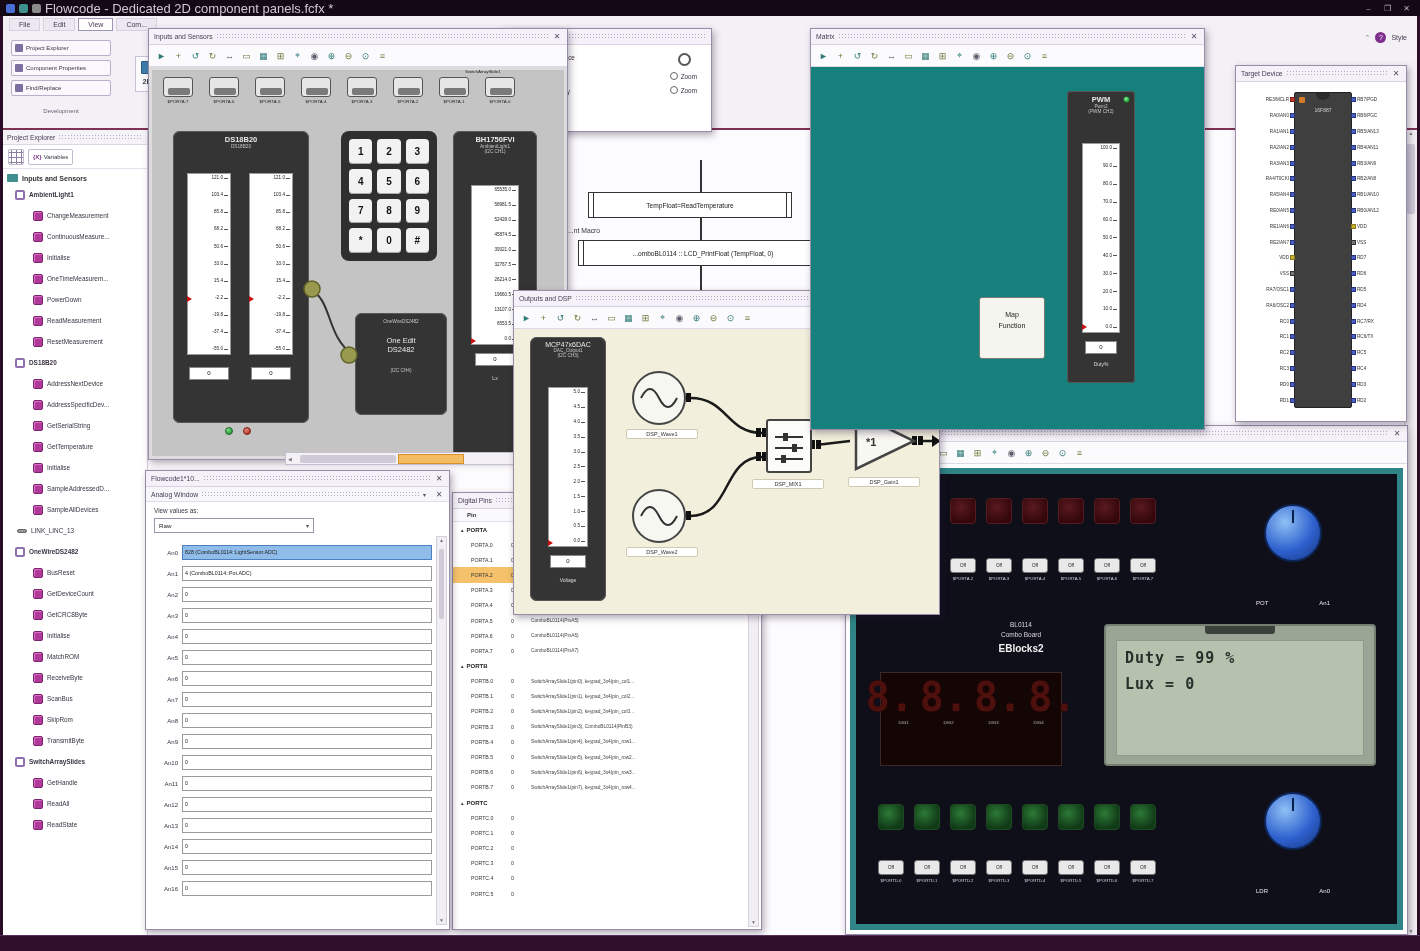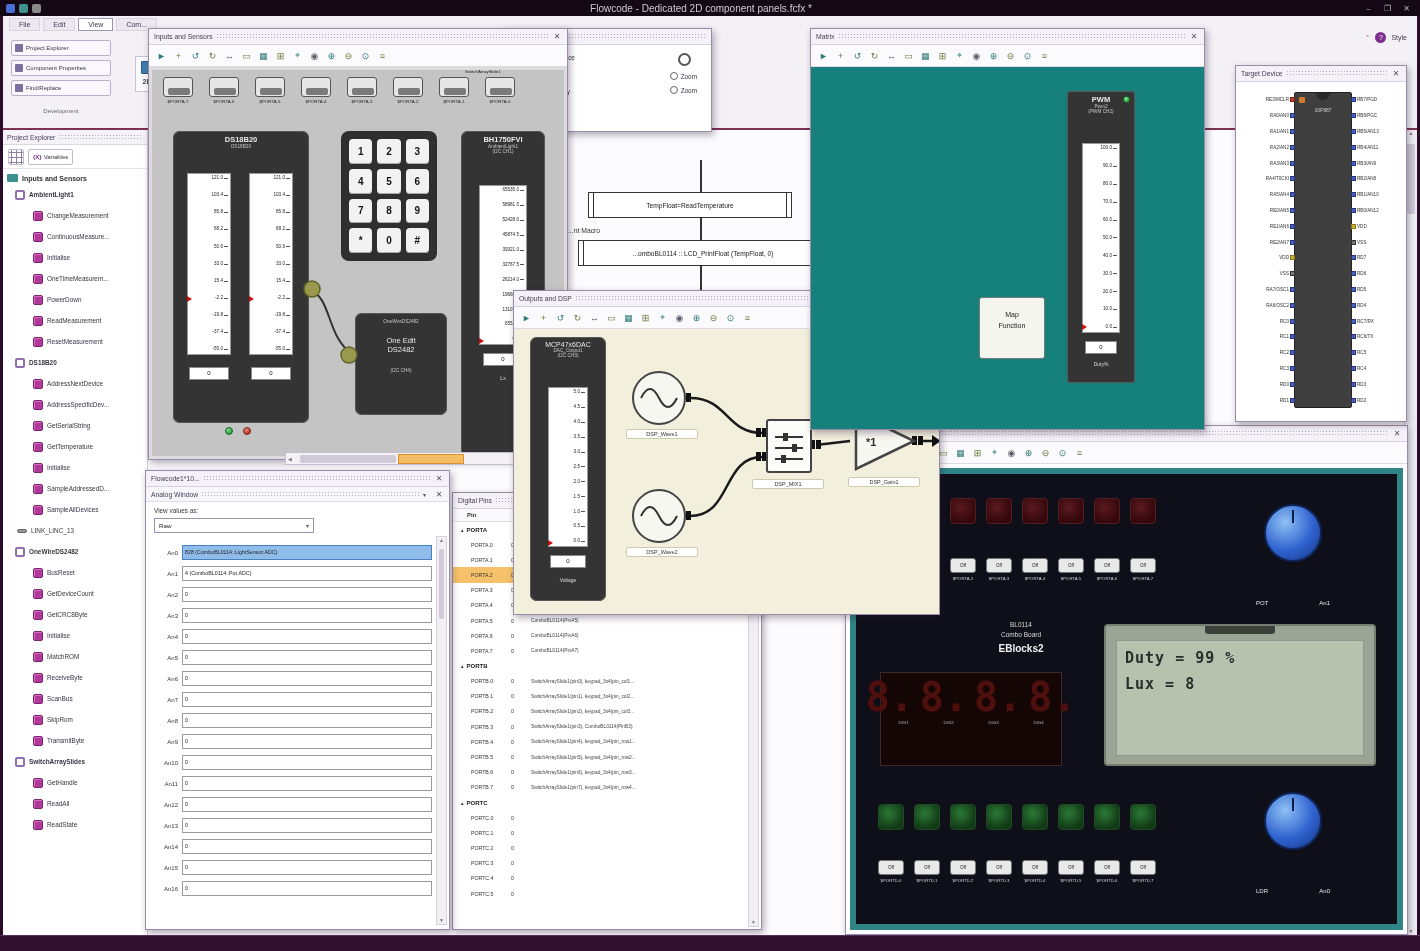--- a/index.html
+++ b/index.html
@@ -2,21 +2,21 @@
 <html><head>
 <meta charset="utf-8">
 <style>
 *{margin:0;padding:0;box-sizing:border-box}
 html,body{width:1420px;height:951px}
 body{position:relative;font-family:"Liberation Sans",sans-serif;background:#2a0c28;overflow:hidden;color:#222}
 
 .titlebar{position:absolute;left:0;top:0;width:100%;height:16px;background:#140814;display:flex;align-items:center;gap:4px;padding:0 6px;z-index:50}
 .qa{width:9px;height:9px;border-radius:2px;flex:none}
 .qa1{background:#4a6fd4}.qa2{background:#3f8f8f}.qa3{background:#8a8a8a}
-.tb-title{flex:1;text-align:center;font-size:10px;color:#cfc8d4}
+.tb-title{flex:1;font-size:13px;color:#cfc8d4}
 .win-btn{width:15px;text-align:center;font-size:8px;color:#b9b2c0}
 .statusbar{position:absolute;left:0;bottom:0;width:100%;height:16px;background:#2e0f2c;border-top:1px solid #54305a;z-index:50}
 
 .ribbon{position:absolute;left:3px;top:16px;width:1414px;height:114px;background:#f3f1f6;border-bottom:2px solid #7d3154}
 .tabs{display:flex;gap:3px;padding:2px 0 0 6px}
 .tab{font-size:7px;padding:2px 9px;color:#43394f;border:1px solid #d8d2e0;background:#ece8f1;cursor:default}
 .tab.selected{background:#fff;border-color:#a193b3}
 .rb-btns{position:absolute;left:8px;top:24px;display:flex;flex-direction:column;gap:4px}
 .rb-btn{width:100px;height:16px;border:1px solid #b9aecb;background:#faf8fc;border-radius:2px;font-size:6px;color:#3a3342;display:flex;align-items:center;gap:3px;padding:0 3px}
 .rb-ico{width:8px;height:8px;background:#7d6fa0;border-radius:1px;flex:none}
@@ -494,21 +494,21 @@
             <span>DIG1</span>
             <span>DIG2</span>
             <span>DIG3</span>
             <span>DIG4</span>
           </div>
       </div>
       <div class="lcd" style="left:248px;top:150px;width:272px;height:142px">
         <div class="lcd-tab"></div>
         <div class="lcd-screen">
             <div class="lcd-line">Duty = 99 %</div>
-            <div class="lcd-line">Lux = 8</div>
+            <div class="lcd-line">Lux = 0</div>
           </div>
       </div>
       <div class="led-row" style="left:22px;top:330px">
         <div class="led green"></div>
           <div class="led green"></div>
           <div class="led green"></div>
           <div class="led green"></div>
           <div class="led green"></div>
           <div class="led green"></div>
           <div class="led green"></div>
@@ -847,21 +847,21 @@
         <div class="key">#</div>
       </div>
 
     <div class="device" style="left:206px;top:246px;width:92px;height:102px">
       <div class="dev-t2" style="padding-top:6px">OneWireDS2482</div>
       <div style="font-size:7.5px;margin-top:12px">One Edit</div>
       <div style="font-size:7.5px">DS2482</div>
       <div class="dev-t2" style="margin-top:14px">(I2C CH4)</div>
     </div>
 
-    <div class="device" style="left:312px;top:64px;width:84px;height:358px">
+    <div class="device" style="left:304px;top:64px;width:84px;height:358px">
       <div class="dev-t1b">BH1750FVI</div>
       <div class="dev-t2">AmbientLight1</div>
       <div class="dev-t2">(I2C CH1)</div>
       <div class="scale" style="left:18px;top:54px;width:48px;height:160px">
         <div class="ticks">
             <div class="tick">
               <span>65535.0</span>
             </div>
             <div class="tick">
               <span>58981.5</span>

